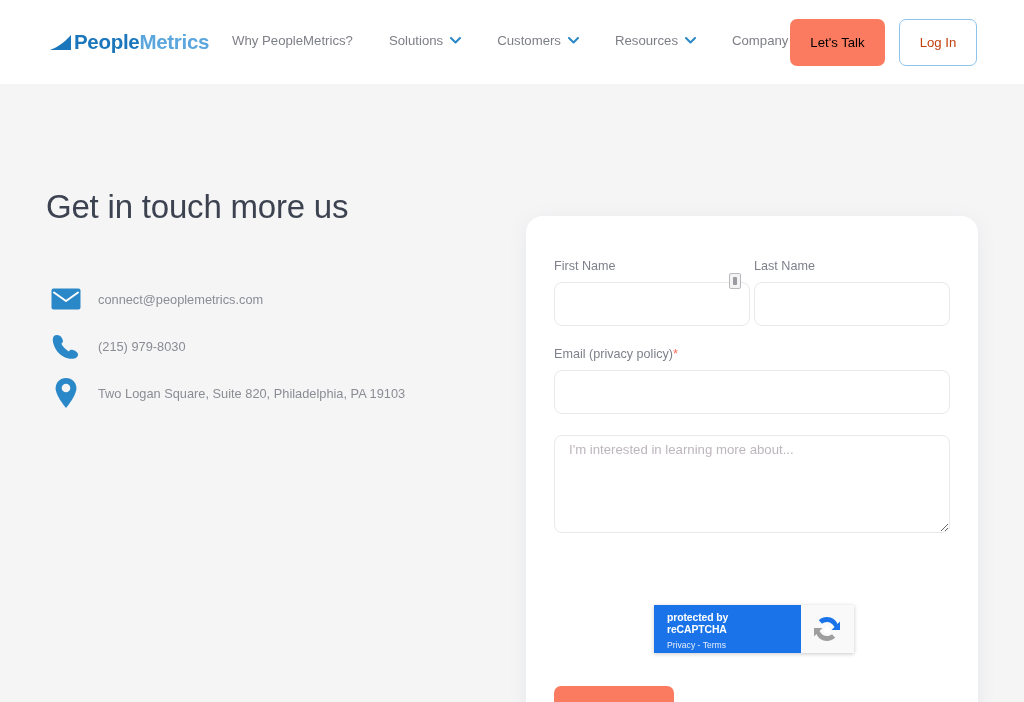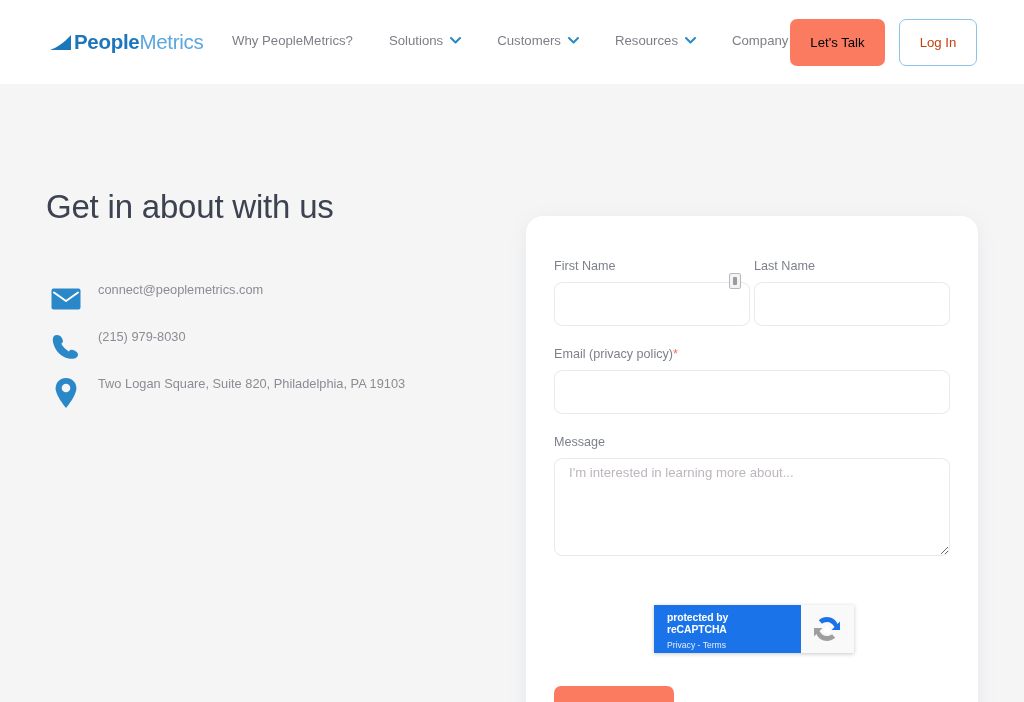--- a/index.html
+++ b/index.html
@@ -18,21 +18,21 @@
     background: #ffffff;
     display: flex; align-items: center;
   }
   .logo {
     position: absolute; left: 50px; top: 29px;
     display: flex; align-items: center; height: 26px;
   }
   .logo-mark { width: 22px; height: 17px; margin-right: 2px; display:block; }
   .logo-text { font-size: 20.5px; letter-spacing: -0.3px; line-height: 1; white-space: nowrap; }
   .logo-text .b { font-weight: bold; color: #1b76bc; }
-  .logo-text .l { font-weight: 400; color: #5ba7dd; }
+  .logo-text .l { font-weight: 700; color: #5ba7dd; }
 
   .nav { position: absolute; left: 232px; top: 33px; display: flex; align-items: flex-start; }
   .nav-item {
     font-size: 13.2px; color: #7d7f86; margin-right: 36px;
     display: flex; align-items: center; white-space: nowrap; cursor: pointer;
   }
   .nav-item:last-child { margin-right: 0; }
   .caret { margin-left: 7px; display: inline-block; }
   .caret svg { display: block; }
 
@@ -56,21 +56,21 @@
   }
 
   
   .page { position: absolute; top: 84px; left: 0; width: 1024px; height: 618px; background: #f5f5f6; }
 
   .left-col { position: absolute; left: 46px; top: 105px; width: 440px; }
   .headline {
     font-size: 33px; color: #3c4250; font-weight: 400;
     letter-spacing: -0.2px; margin: 0 0 57px 0; line-height: 1.1;
   }
-  .contact-row { display: flex; height: 34px; margin-bottom: 13px; }
+  .contact-row { display: flex; align-items: center; height: 34px; margin-bottom: 13px; }
   .contact-row:last-child { margin-bottom: 0; }
   .contact-icon { width: 40px; display: flex; align-items: center; justify-content: center; }
   .contact-icon svg { display: block; }
   .contact-text { font-size: 12.8px; color: #8b8d94; margin-left: 12px; white-space: nowrap; }
 
   
   .card {
     position: absolute; left: 526px; top: 132px;
     width: 452px; height: 556px;
     background: #ffffff; border-radius: 17px;
@@ -198,21 +198,21 @@
 
   </div>
 
   <button class="btn-talk">Let's Talk</button>
   <button class="btn-login">Log In</button>
 </div>
 
 <div class="page">
 
   <div class="left-col">
-    <h1 class="headline">Get in about with us</h1>
+    <h1 class="headline">Get in touch more us</h1>
 
     <div class="contact-row">
       <span class="contact-icon">
         <svg width="30" height="22" viewBox="0 0 30 22">
           <rect x="0.5" y="0.5" width="29" height="21" rx="2" fill="#2b88c8"></rect>
           <path d="M3 4.5 L15 13 L27 4.5" stroke="#ffffff" stroke-width="2" fill="none" stroke-linecap="round" stroke-linejoin="round"></path>
         </svg>
       </span>
       <span class="contact-text">connect@peoplemetrics.com</span>
     </div>
@@ -253,21 +253,20 @@
           <input class="input" type="text" placeholder="" style="">
         </div>
       </div>
 
       <div class="gap-top">
         <label class="field-label"><span>Email (privacy policy)</span><span class="req">*</span></label>
         <input class="input" type="email" placeholder="" style="">
       </div>
 
       <div class="gap-top">
-        <label class="field-label">Message</label>
         <textarea class="textarea" placeholder="I'm interested in learning more about..." style=""></textarea>
       </div>
 
     </div>
 
     <div class="recaptcha">
       <div class="rc-left">
         <div class="rc-title">protected by reCAPTCHA</div>
         <div class="rc-sub">Privacy - Terms</div>
       </div>

